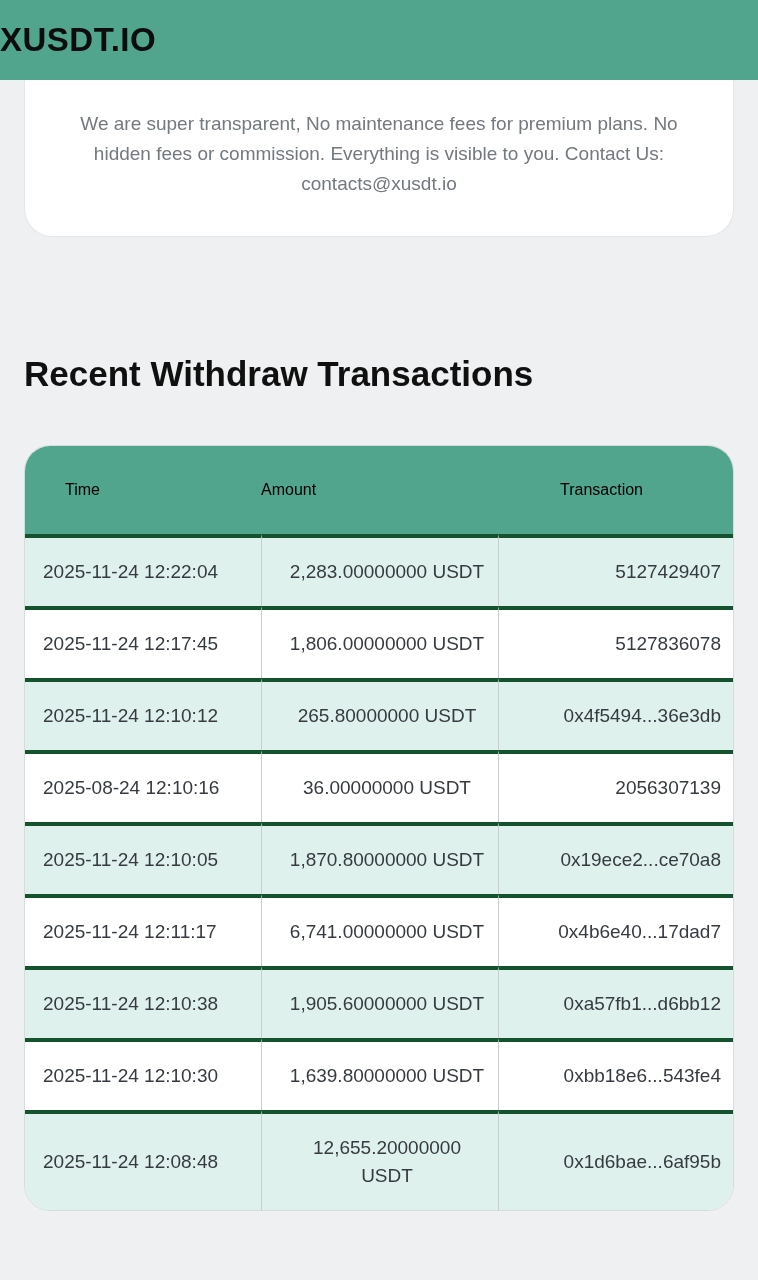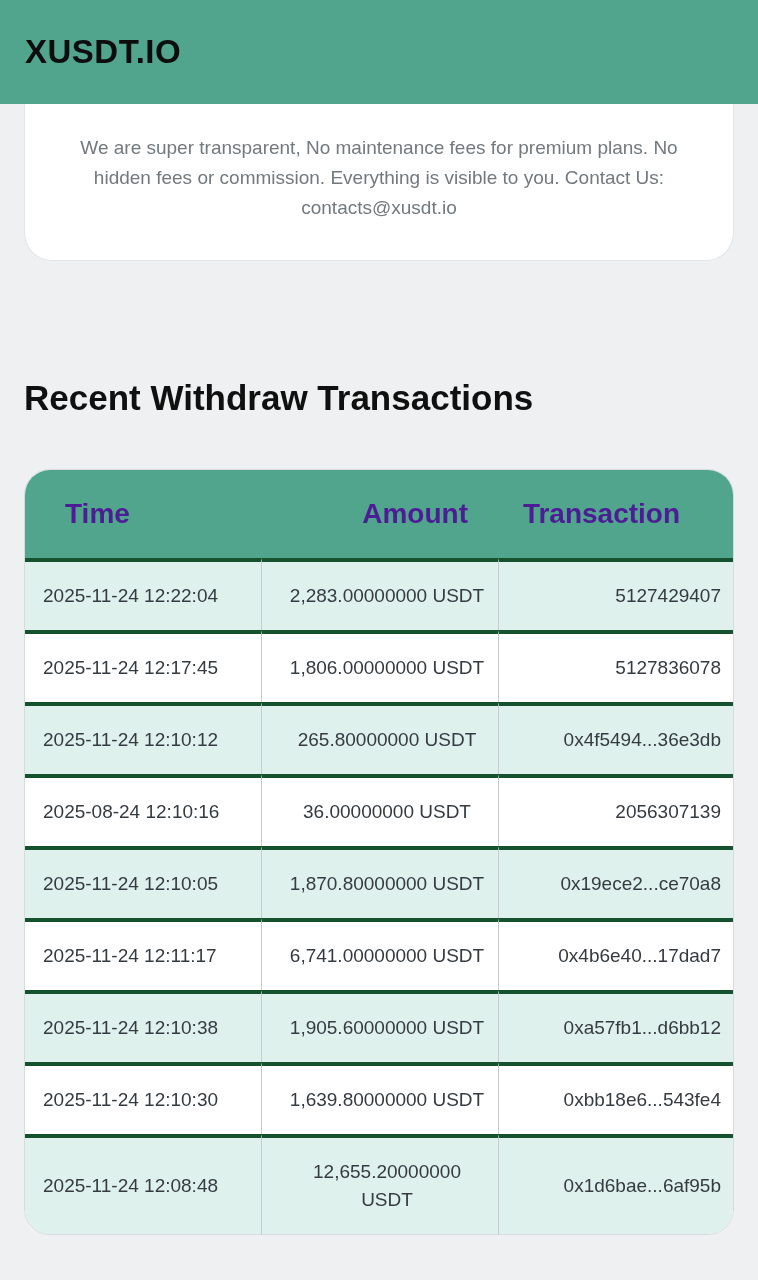--- a/index.html
+++ b/index.html
@@ -13,25 +13,24 @@
   *{ box-sizing: border-box; margin:0; padding:0; }
   html,body{ width:758px; }
   body{
     height:1280px;
     background: var(--page-bg);
     font-family: "Liberation Sans", sans-serif;
     overflow: hidden;
   }
   
   .topbar{
-    height:104px;
+    height:80px;
     background: var(--accent);
     display:flex;
     align-items:center;
-    padding-left:25px;
   }
   .brand{
     font-size:33px;
     font-weight:800;
     color:#0d0d0d;
     letter-spacing:.5px;
   }
   
   .wrap{ margin:0 24px; }
   .notice-card{
@@ -68,27 +67,27 @@
     border-collapse:separate;
     border-spacing:0;
     table-layout:fixed;
   }
   col.c-time{ width:236px; }
   col.c-amount{ width:237px; }
   col.c-tx{ width:237px; }
   thead th{
     height:88px;
     background: var(--accent);
-    color:#4c1d95;
-    font-size:28px;
-    font-weight:700;
+    color:#000000;
+    font-size:16px;
+    font-weight:400;
     vertical-align:middle;
   }
   th.th-time{ text-align:left; padding-left:40px; }
-  th.th-amount{ text-align:right; padding-right:30px; }
+  th.th-amount{ text-align:left; padding-right:30px; }
   th.th-tx{ text-align:center; padding-right:30px; }
   tbody td{
     border-top:4px solid #14532d;
     color: var(--cell-text);
     font-size:19px;
     line-height:28px;
     padding-top:20px;
     padding-bottom:20px;
     vertical-align:middle;
     word-wrap:break-word;

